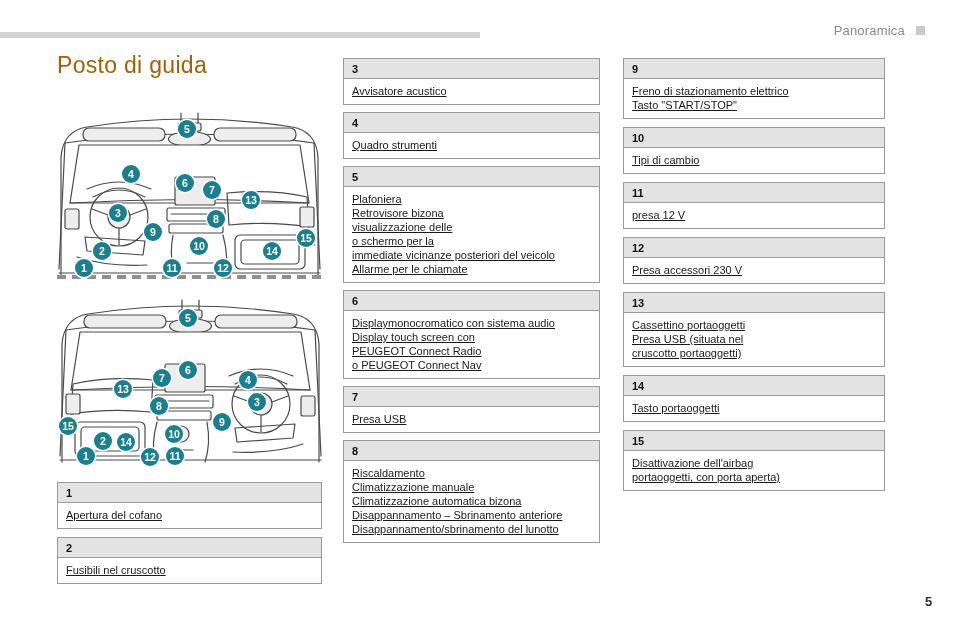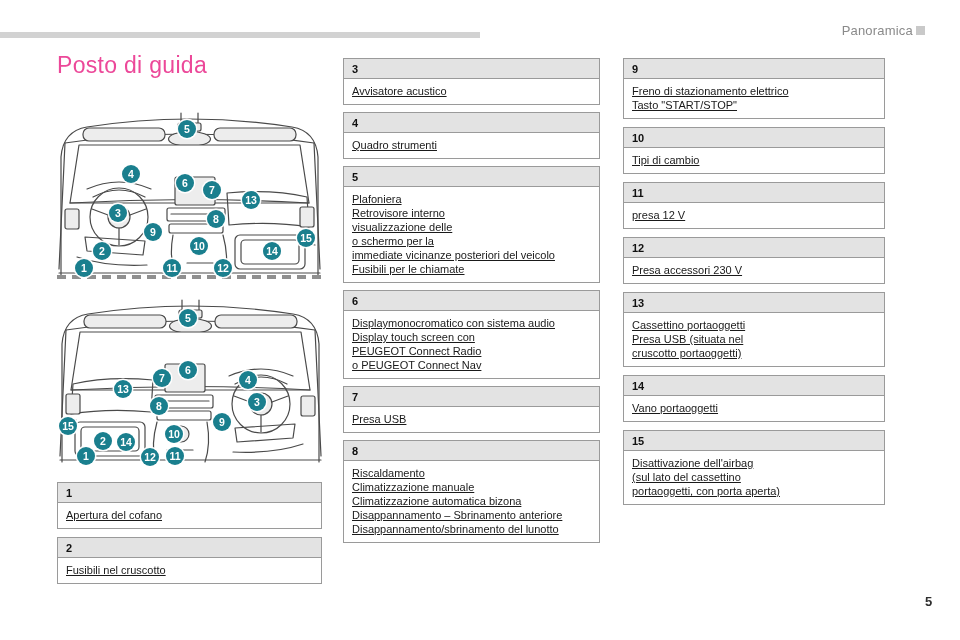--- a/index.html
+++ b/index.html
@@ -6,26 +6,26 @@
   body{
     width:960px;height:640px;position:relative;background:#ffffff;
     font-family:"Liberation Sans",sans-serif;color:#1a1a1a;overflow:hidden;
   }
   .abs{position:absolute;}
 
   
   .top-bar{left:0;top:32px;width:480px;height:6px;background:#d2d2d2;}
 
   
-  .page-header{top:23px;right:35px;display:flex;align-items:center;gap:3px;}
+  .page-header{top:23px;right:35px;display:flex;align-items:center;gap:11px;}
   .section-label{font-size:13px;color:#8a8a8a;letter-spacing:.2px;}
   .section-square{width:9px;height:9px;background:#c9c9c9;display:inline-block;}
 
   
-  .page-title{left:57px;top:52px;font-size:23px;color:#ec4899;letter-spacing:.3px;}
+  .page-title{left:57px;top:52px;font-size:23px;color:#a16207;letter-spacing:.3px;}
 
   
   .illus{left:57px;width:266px;height:182px;}
   .illus svg{display:block;width:100%;height:100%;}
   .dashed-sep{
     left:57px;top:275px;width:266px;height:4px;
     background:repeating-linear-gradient(to right,#8f8f8f 0 9px,transparent 9px 15px);
   }
 
   
@@ -181,25 +181,25 @@
     <div class="item-box">
       <div class="item-box-header">4</div>
       <div class="item-box-body">
         <div class="item-line">Quadro strumenti</div>
       </div>
     </div>
     <div class="item-box">
       <div class="item-box-header">5</div>
       <div class="item-box-body">
         <div class="item-line">Plafoniera</div>
-        <div class="item-line">Retrovisore interno</div>
+        <div class="item-line">Retrovisore bizona</div>
         <div class="item-line">visualizzazione delle</div>
         <div class="item-line">o schermo per la</div>
         <div class="item-line">immediate vicinanze posteriori del veicolo</div>
-        <div class="item-line">Fusibili per le chiamate</div>
+        <div class="item-line">Allarme per le chiamate</div>
       </div>
     </div>
     <div class="item-box">
       <div class="item-box-header">6</div>
       <div class="item-box-body">
         <div class="item-line">Displaymonocromatico con sistema audio</div>
         <div class="item-line">Display touch screen con</div>
         <div class="item-line">PEUGEOT Connect Radio</div>
         <div class="item-line">o PEUGEOT Connect Nav</div>
       </div>
@@ -251,27 +251,26 @@
       <div class="item-box-header">13</div>
       <div class="item-box-body">
         <div class="item-line">Cassettino portaoggetti</div>
         <div class="item-line">Presa USB (situata nel</div>
         <div class="item-line">cruscotto portaoggetti)</div>
       </div>
     </div>
     <div class="item-box">
       <div class="item-box-header">14</div>
       <div class="item-box-body">
-        <div class="item-line">Vano portaoggetti</div>
+        <div class="item-line">Tasto portaoggetti</div>
       </div>
     </div>
     <div class="item-box">
       <div class="item-box-header">15</div>
       <div class="item-box-body">
         <div class="item-line">Disattivazione dell'airbag</div>
-        <div class="item-line">(sul lato del cassettino</div>
         <div class="item-line">portaoggetti, con porta aperta)</div>
       </div>
     </div>
   </div>
 
 <div class="abs page-number">5</div>
 <div class="abs watermark">carmanualsonline.info</div>
 
 </body></html>

